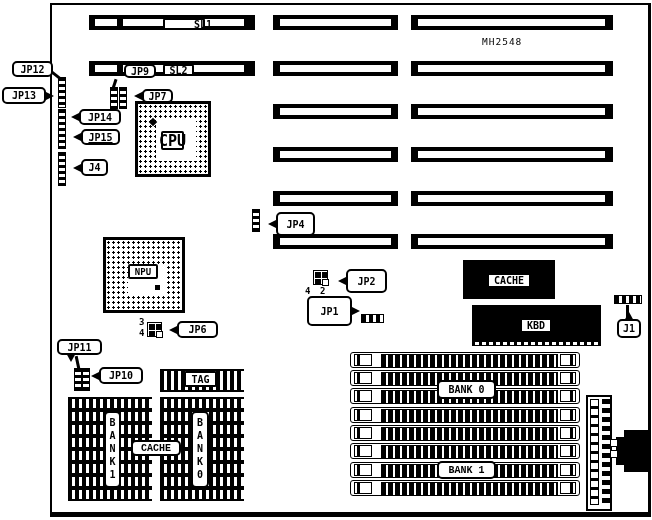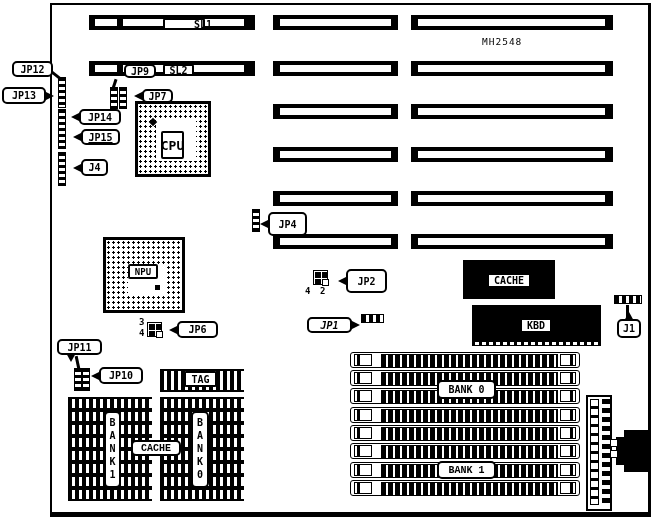--- a/index.html
+++ b/index.html
@@ -141,42 +141,42 @@
   <div class="callout pt-l" style="left:81px;top:129px;width:39px;height:16px;text-decoration:underline;">JP15</div>
   <div class="callout pt-l" style="left:81px;top:159px;width:27px;height:17px;">J4</div>
   <div class="callout" style="left:124px;top:64px;width:32px;height:14px;">JP9</div>
   <div class="leader" style="left:113px;top:79px;width:3px;height:10px;transform:rotate(18deg);"></div>
   <div class="callout pt-l" style="left:142px;top:89px;width:31px;height:14px;">JP7</div>
 
   <div class="socket" style="left:135px;top:101px;width:76px;height:76px;">
     <div class="well" style="left:18px;top:14px;width:40px;height:43px;"></div>
   </div>
   <div class="pin1" style="left:150px;top:119px;"></div>
-  <div class="callout sq" style="left:161px;top:131px;width:23px;height:28px;font-size:13px;">CPU</div>
+  <div class="callout sq" style="left:161px;top:131px;width:23px;height:19px;font-size:15px;">CPU</div>
 
   <div class="ladder" style="left:252px;top:209px;height:23px;"></div>
-  <div class="callout pt-l" style="left:268px;top:212px;width:39px;height:24px;">JP4</div>
+  <div class="callout pt-l" style="left:276px;top:212px;width:39px;height:24px;">JP4</div>
 
   <div class="socket" style="left:103px;top:237px;width:82px;height:76px;">
     <div class="well" style="left:22px;top:24px;width:38px;height:31px;"></div>
   </div>
   <div class="callout sq" style="left:128px;top:264px;width:30px;height:15px;font-size:9px;">NPU</div>
   <div class="mark" style="left:155px;top:285px;"></div>
 
   <div class="jblock" style="left:313px;top:270px;">
     <i style="left:1px;top:1px;"></i>
       <i style="left:8px;top:1px;"></i>
       <i style="left:1px;top:8px;"></i>
       <i class="o" style="left:8px;top:8px;"></i>
   </div>
   <div class="callout pt-l" style="left:346px;top:269px;width:41px;height:24px;">JP2</div>
   <div class="small" style="left:305px;top:286px;">4</div>
   <div class="small" style="left:320px;top:286px;">2</div>
 
-  <div class="callout pt-r" style="left:307px;top:317px;width:45px;height:16px;font-style:italic;">JP1</div>
+  <div class="callout pt-r" style="left:307px;top:296px;width:45px;height:30px;">JP1</div>
   <div class="hladder" style="left:361px;top:314px;width:23px;"></div>
 
   <div class="small" style="left:139px;top:317px;">3</div>
   <div class="small" style="left:139px;top:328px;">4</div>
   <div class="jblock" style="left:147px;top:322px;">
     <i style="left:1px;top:1px;"></i>
       <i style="left:8px;top:1px;"></i>
       <i style="left:1px;top:8px;"></i>
       <i class="o" style="left:8px;top:8px;"></i>
   </div>

